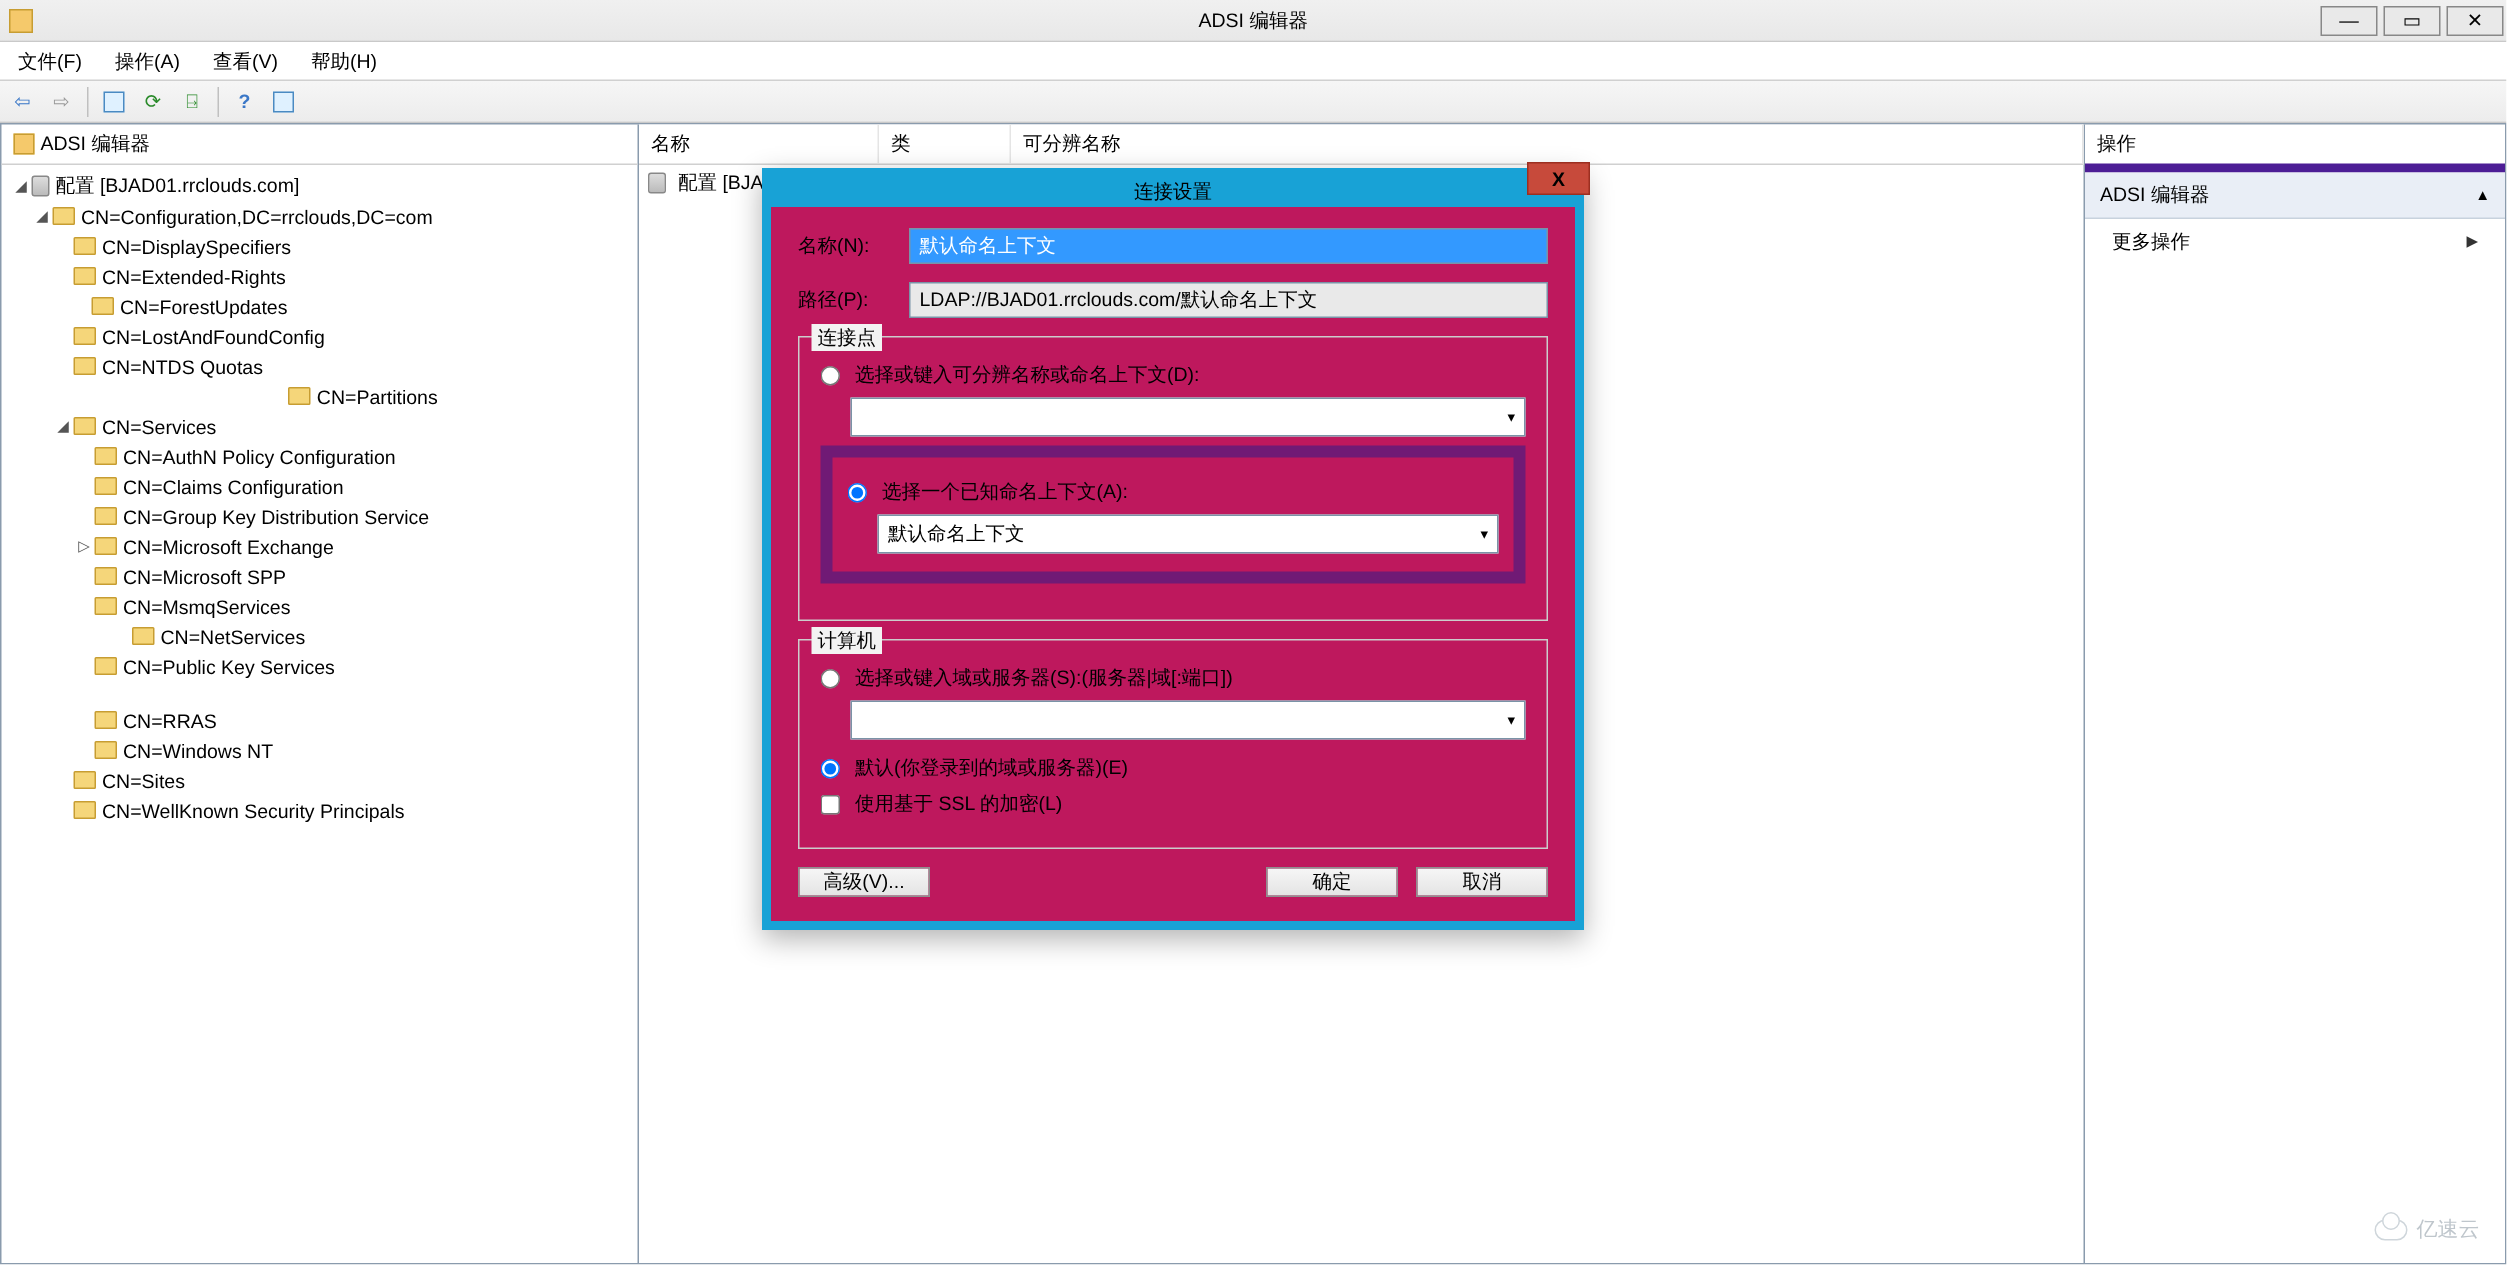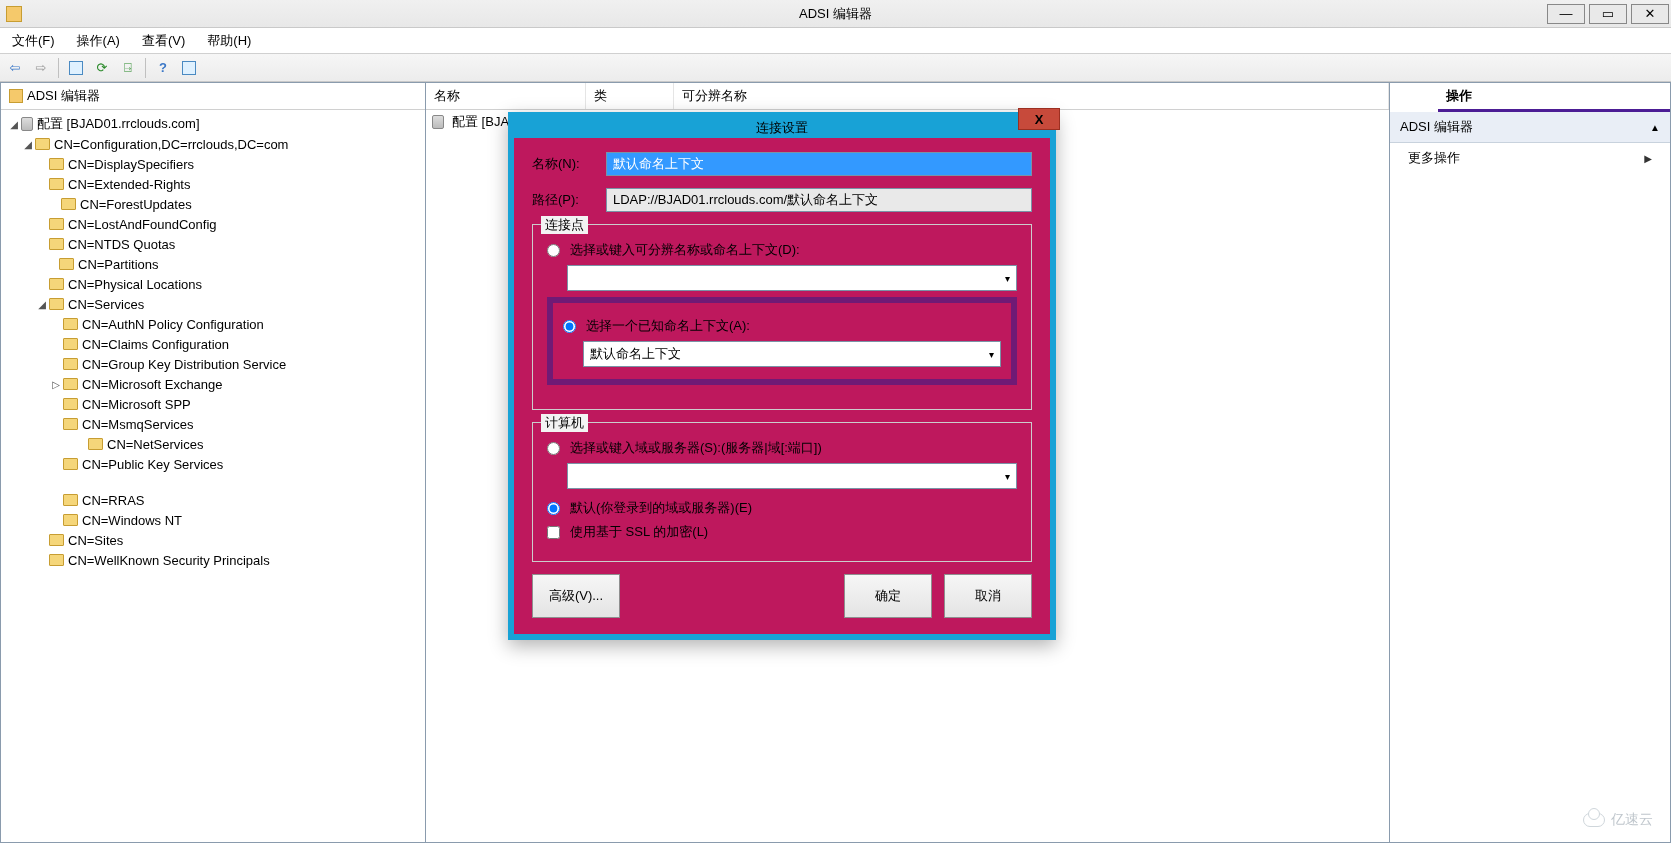--- a/index.html
+++ b/index.html
@@ -36,21 +36,21 @@
 .db-icon{ width:12px; height:14px; background:linear-gradient(#ddd,#bbb); border:1px solid #888; border-radius:2px; margin-right:4px; display:inline-block;}
 
 .list-panel { flex:1; border-right:1px solid #8a9bad; display:flex; flex-direction:column; position:relative; }
 .list-header { display:flex; border-bottom:1px solid #d0d0d0; background:#fff; }
 .list-header div { padding:4px 8px; border-right:1px solid #e5e5e5; }
 .col-name{width:160px;} .col-class{width:88px;} .col-dn{flex:1;}
 .list-body{flex:1; padding:2px 6px;}
 .list-row{display:flex; align-items:center; gap:4px; height:20px;}
 
 .action-panel { width:280px; display:flex; flex-direction:column; }
-.action-title { padding:4px 8px; border-bottom:3px solid #4c1d95; font-weight:bold;margin-left:48px; }
+.action-title { padding:4px 8px; border-bottom:6px solid #4c1d95; font-weight:normal; }
 .action-band { background:#e9eef6; padding:6px 10px; border-bottom:1px solid #c8d2dd; display:flex; align-items:center; justify-content:space-between;}
 .action-band .tri{font-size:10px;}
 .action-link { padding:6px 18px; display:flex; align-items:center; justify-content:space-between;}
 .action-link .tri{font-size:10px; color:#333;}
 
 
 .dialog{ position:absolute; left:508px; top:112px; width:548px; background:#f3f3f3; border:6px solid #18a2d6; box-shadow:0 6px 18px rgba(0,0,0,.3); }
 .dialog-title{ background:#18a2d6; color:#000; height:26px; display:flex; align-items:center; justify-content:center; position:relative; margin:-6px -6px 0 -6px; padding:6px 0 0 0;}
 .dialog-title .close{position:absolute; right:-4px; top:-4px; width:42px; height:22px; background:#c74a3b; color:#000; display:flex; align-items:center; justify-content:center; font-weight:bold; border:1px solid #9c2f21;}
 .dialog-body{ padding:14px 18px 16px 18px; background:#be185d;}
@@ -58,23 +58,23 @@
 .form-row label{width:74px;}
 .form-row .tinput{flex:1; height:24px; border:1px solid #7a93a7; padding:2px 6px; background:#fff;}
 .form-row .tinput.selblue{background:#3399ff; color:#fff;}
 .form-row .ro{background:#e9e9e9;}
 .fieldset{border:1px solid #cccccc; padding:10px 14px 14px 14px; margin-bottom:12px; position:relative;}
 .fieldset .legend{position:absolute; top:-9px; left:8px; background:#f3f3f3; padding:0 4px; font-size:13px;}
 .opt-row{display:flex; align-items:center; gap:6px; margin:6px 0;}
 .opt-row input[type=radio], .opt-row input[type=checkbox]{margin-right:4px;}
 .combo{width:100%; height:26px; border:1px solid #7a93a7; background:#fff; display:flex; align-items:center; justify-content:space-between; padding:0 6px; margin-top:6px;}
 .combo .chev{font-size:10px;}
-.redbox{border:6px solid #701a75; padding:8px 10px 12px 10px; margin:6px 0 10px 0;}
+.redbox{border:8px solid #701a75; padding:8px 10px 12px 10px; margin:6px 0 10px 0;}
 .dlg-buttons{display:flex; gap:12px; margin-top:8px;}
-.dlg-btn{min-width:88px; height:44px; border:1px solid #8f8f8f; background:linear-gradient(#f6f6f6,#e4e4e4); display:flex; align-items:center; justify-content:center;}
+.dlg-btn{min-width:88px; height:20px; border:1px solid #8f8f8f; background:linear-gradient(#f6f6f6,#e4e4e4); display:flex; align-items:center; justify-content:center;}
 .dlg-buttons .spacer{flex:1;}
 
 .watermark{position:absolute; right:18px; bottom:14px; color:#bfc6cc; font-size:14px; display:flex; align-items:center; gap:6px;}
 .watermark .cloud{width:22px;height:14px;border:1.5px solid #cfd6db;border-radius:10px;position:relative;}
 .watermark .cloud::before{content:"";position:absolute;width:10px;height:10px;border:1.5px solid #cfd6db;border-radius:50%;top:-6px;left:4px;background:#fff;}
 </style>
 </head>
 <body>
 
 <div class="titlebar">
@@ -147,29 +147,24 @@
           <div class="tree-item" style="padding-left: 34px;">
             <span class="exp empty">·</span>
             <span class="folder-icon"></span>
             <span>CN=LostAndFoundConfig</span>
           </div>
           <div class="tree-item" style="padding-left: 34px;">
             <span class="exp empty">·</span>
             <span class="folder-icon"></span>
             <span>CN=NTDS Quotas</span>
           </div>
-          <div class="tree-item" style="padding-left: 44px;">
+          <div class="tree-item" style="padding-left: 44px; justify-content: center;">
             <span class="exp empty">·</span>
             <span class="folder-icon"></span>
             <span>CN=Partitions</span>
-          </div>
-          <div class="tree-item" style="padding-left: 34px;">
-            <span class="exp empty">·</span>
-            <span class="folder-icon"></span>
-            <span>CN=Physical Locations</span>
           </div>
         </div>
       <div class="tree-item" style="padding-left:34px">
         <span class="exp">◢</span>
         <span class="folder-icon"></span>
         <span>CN=Services</span>
       </div>
       <div id="tree-services">
           <div class="tree-item" style="padding-left: 48px;">
             <span class="exp empty">·</span>

